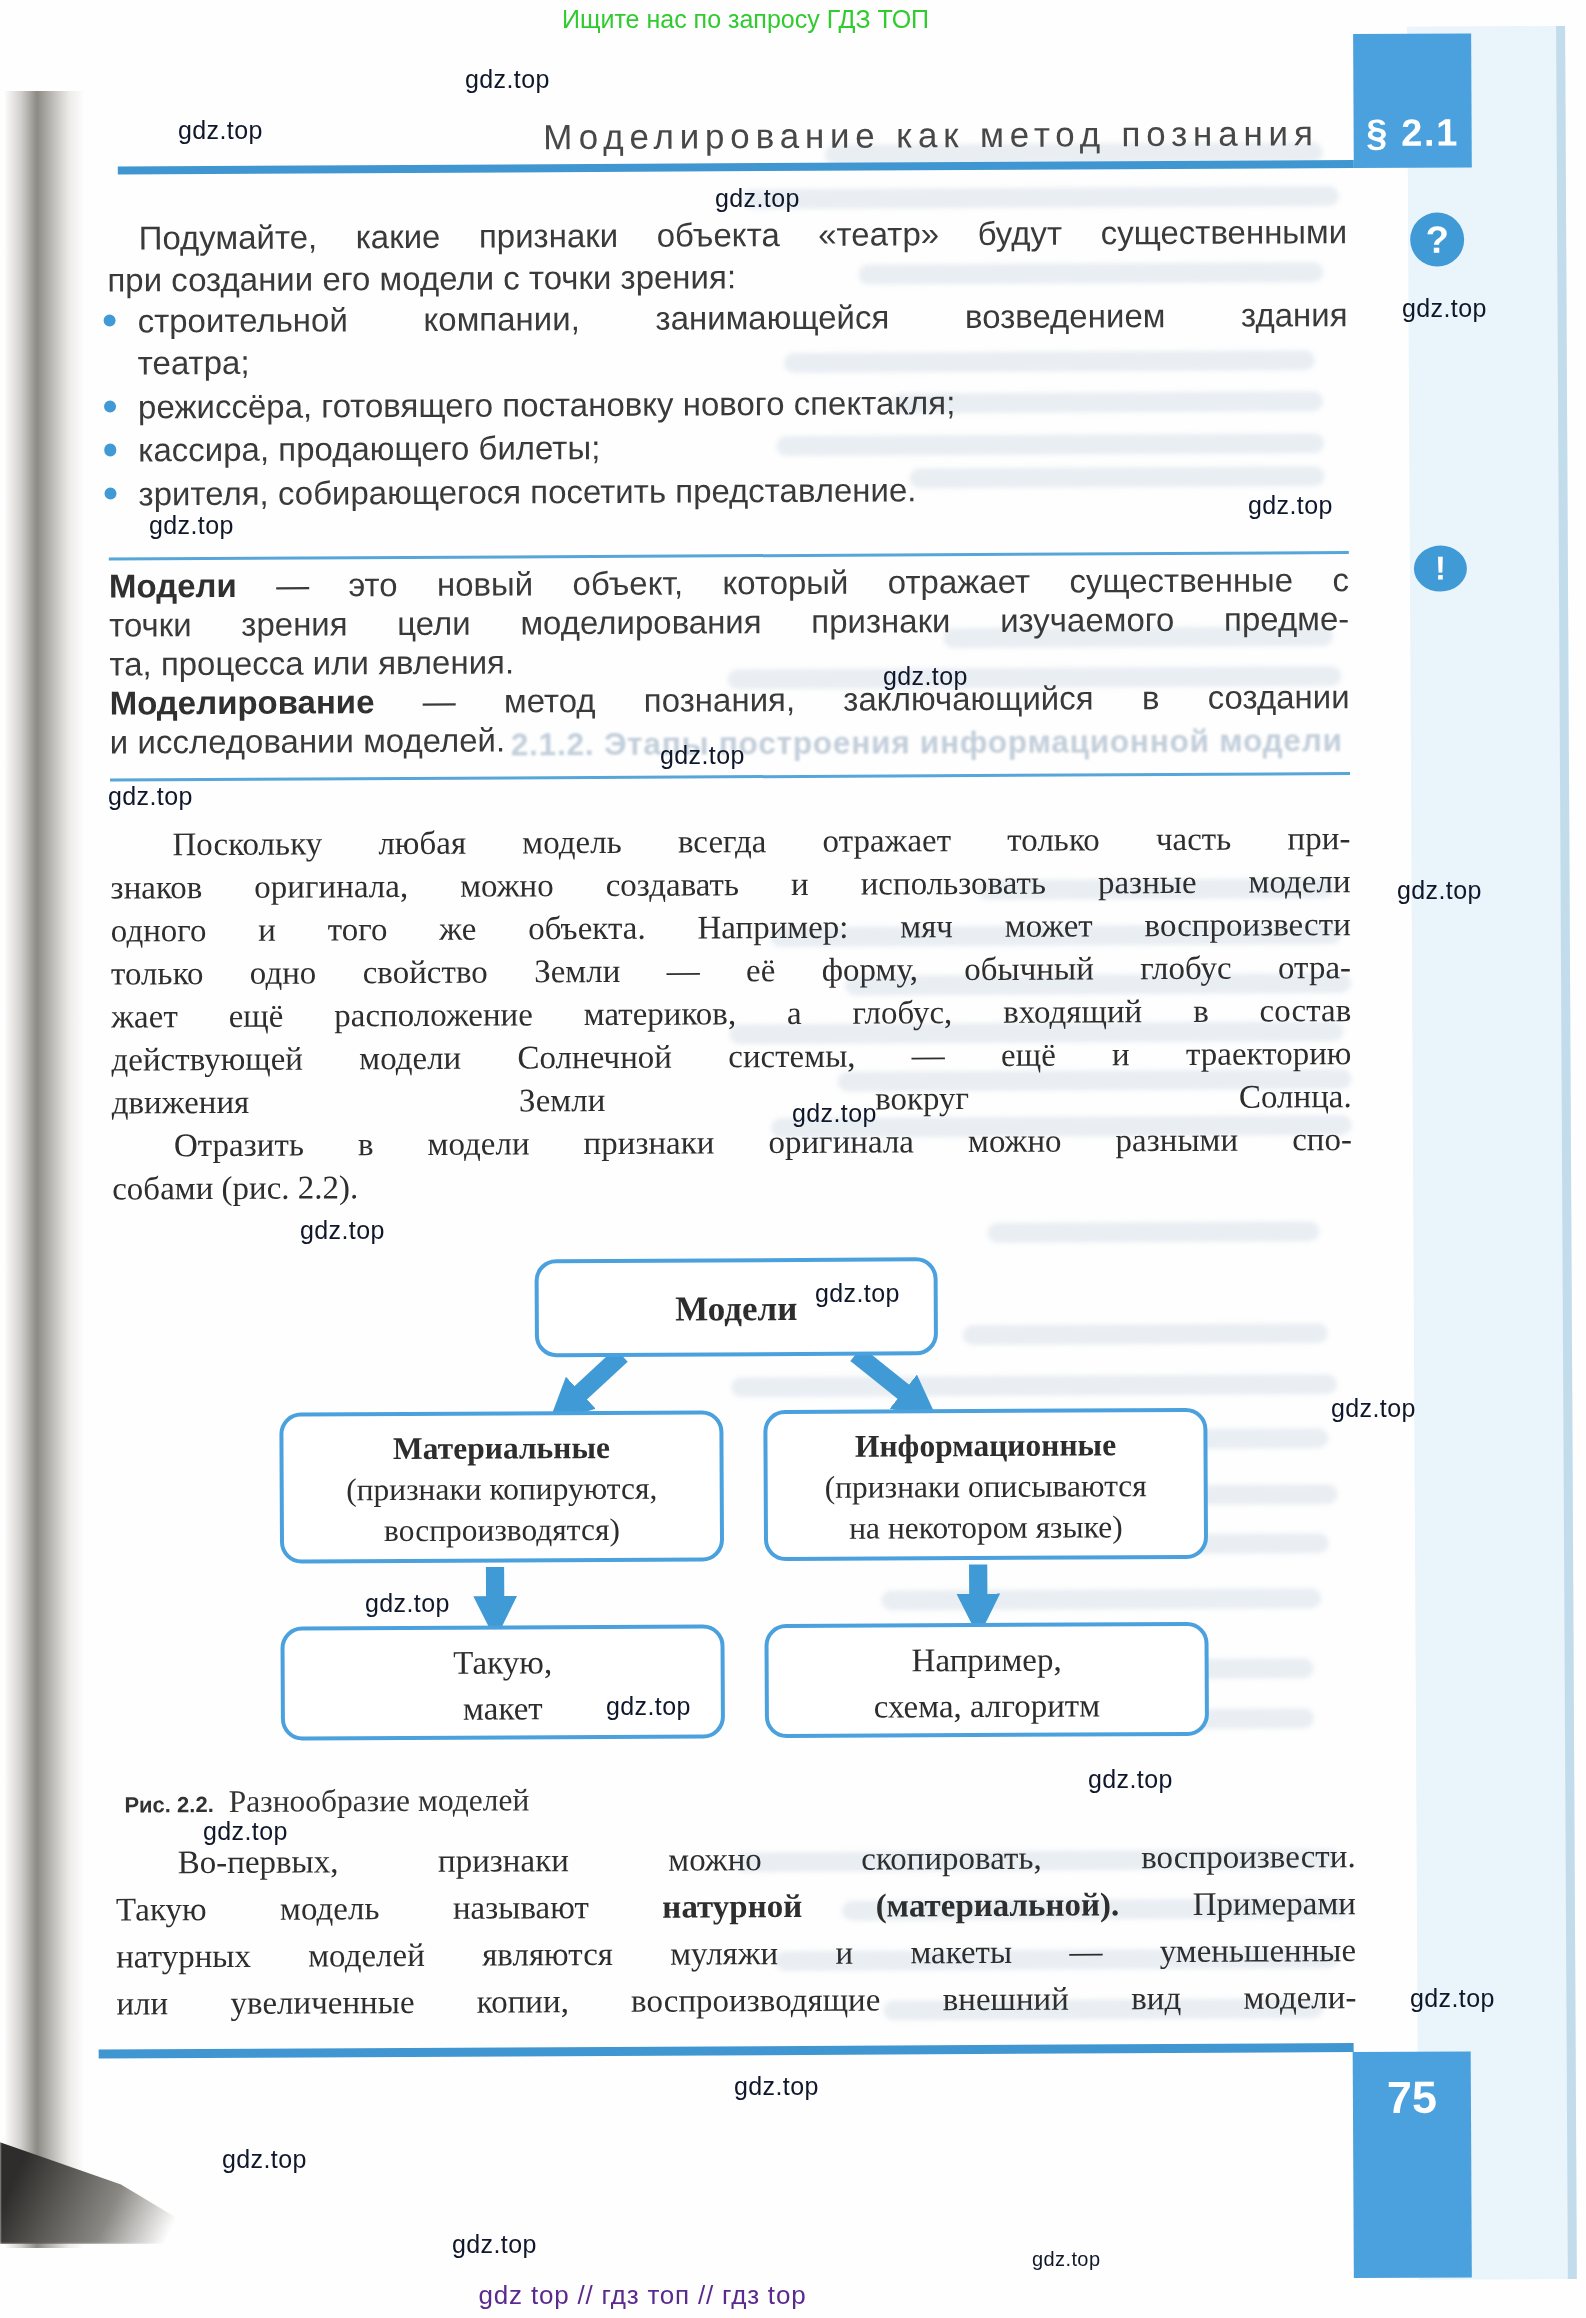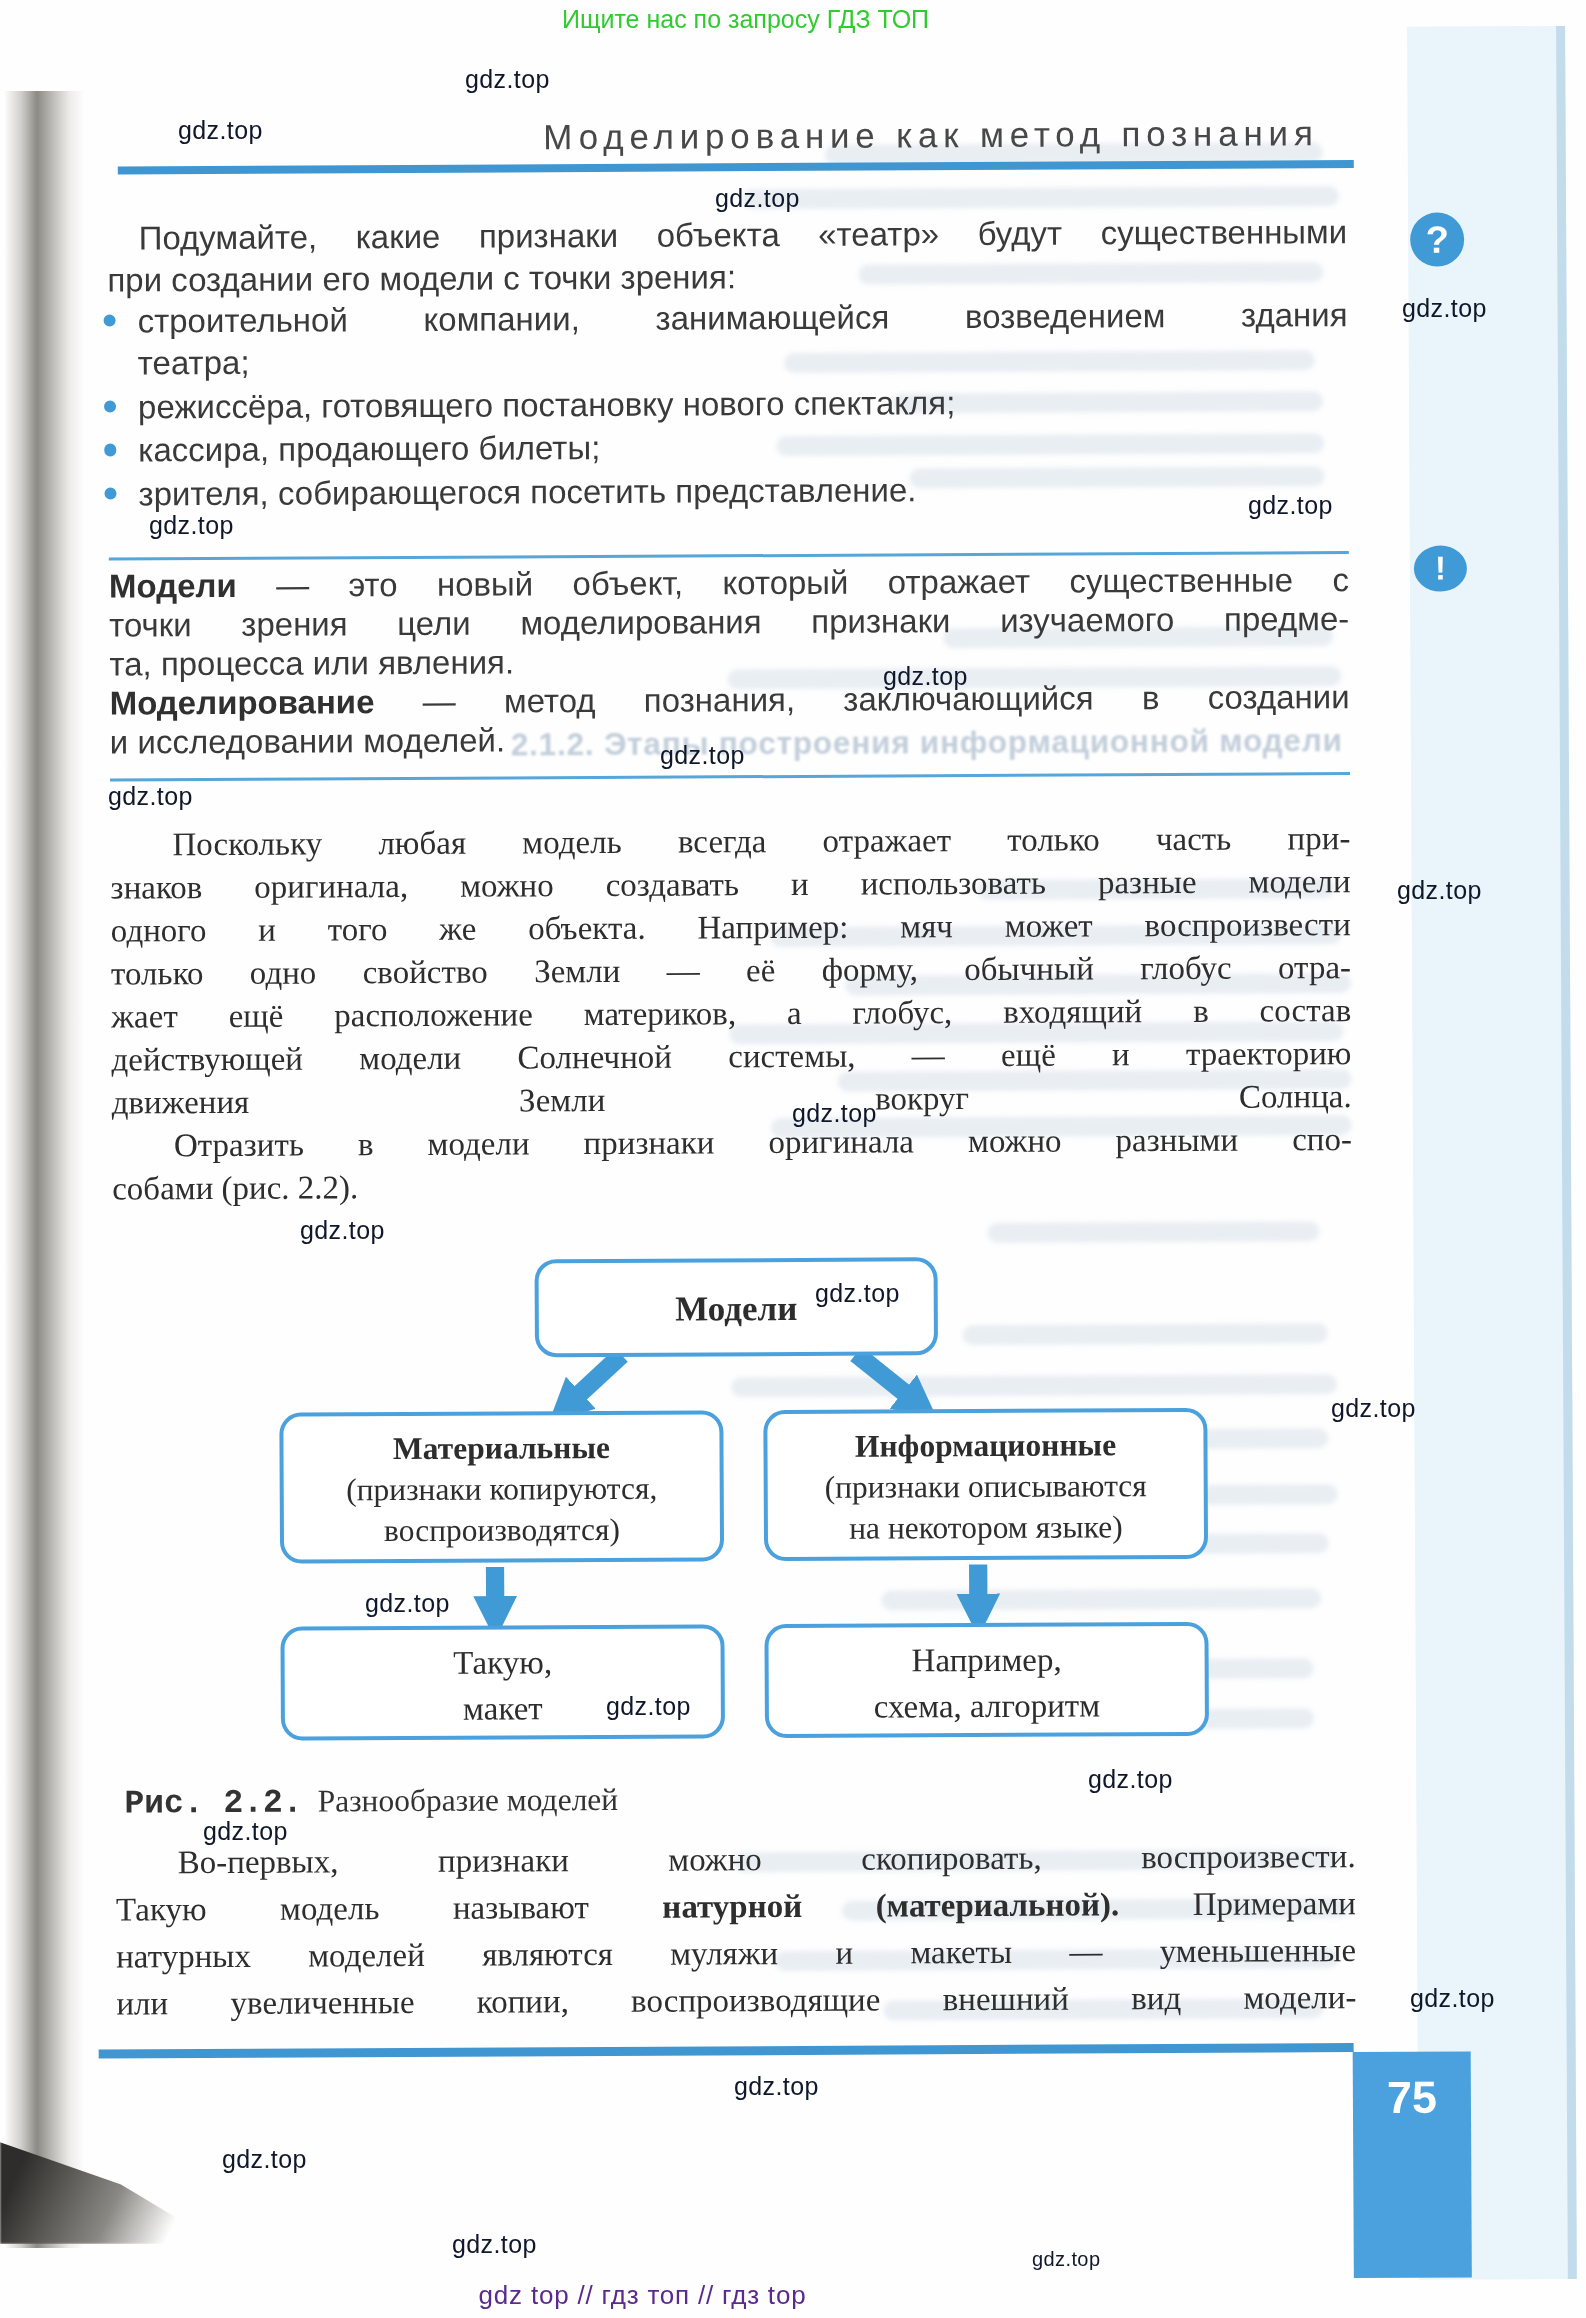--- a/index.html
+++ b/index.html
@@ -84,21 +84,21 @@
   .dbox-root { left:256px; top:0; width:403px; height:98px; font-size:35px;
     line-height:37px; padding-top:28px; }
   .dbox-mid { top:152px; width:444px; height:151px; font-size:31.5px;
     line-height:41px; padding-top:11.6px; }
   .dbox-leaf { top:366px; width:444px; height:114px; font-size:33px;
     line-height:46px; padding-top:10px; }
   .dleft { left:0; } .dright { left:484px; }
   .diagram svg { position:absolute; left:0; top:0; }
 
   .figure-caption { left:121px; top:1780px; font-size:31.5px; color:#333; white-space:nowrap; }
-  .figure-caption b { font-family:Liberation Mono, monospace; font-size:33px; margin-right:15px; }
+  .figure-caption b { font-family:Liberation Sans, sans-serif; font-size:22px; margin-right:15px; }
   .figure-caption span { font-family:"Liberation Serif",serif; }
 
   .bottom-rule { left:94px; top:2046px; width:1255px; height:9px; background:#3f96d0; }
   .page-number-badge { left:1348px; top:2055px; width:118px; height:226px;
     background:#4aa1dd; color:#fff; font-weight:bold; font-size:45px;
     display:flex; justify-content:center; padding-top:20px; }
 
   
   .wm { position:absolute; font-size:25px; color:#0f172a; letter-spacing:0.4px;
     font-weight:500; white-space:nowrap; }
@@ -140,20 +140,21 @@
   <div class="bleed" style="left:879px;top:1591px;width:440px"></div>
   <div class="bleed" style="left:780px;top:1661px;width:531px"></div>
   <div class="bleed" style="left:921px;top:1711px;width:390px"></div>
   <div class="bleed" style="left:730px;top:1852px;width:606px"></div>
   <div class="bleed" style="left:838px;top:1901px;width:506px"></div>
   <div class="bleed" style="left:771px;top:1951px;width:564px"></div>
   <div class="bleed" style="left:879px;top:2001px;width:440px"></div>
 
   <div class="abs ghost-heading">2.1.2. Этапы построения информационной модели</div>
 
+  <div class="abs section-badge">§ 2.1</div>
   <div class="abs page-header-title">Моделирование как метод познания</div>
   <div class="abs header-rule"></div>
 
   <div class="abs round-icon q-icon">?</div>
   <div class="abs round-icon bang-icon">!</div>
 
   <div class="abs sans-block intro indent38">
       <div class="tline"><span>Подумайте, какие признаки объекта «театр» будут существенными</span></div>
       <div class="tline tlast"><span>при создании его модели с точки зрения:</span></div>
     </div>

